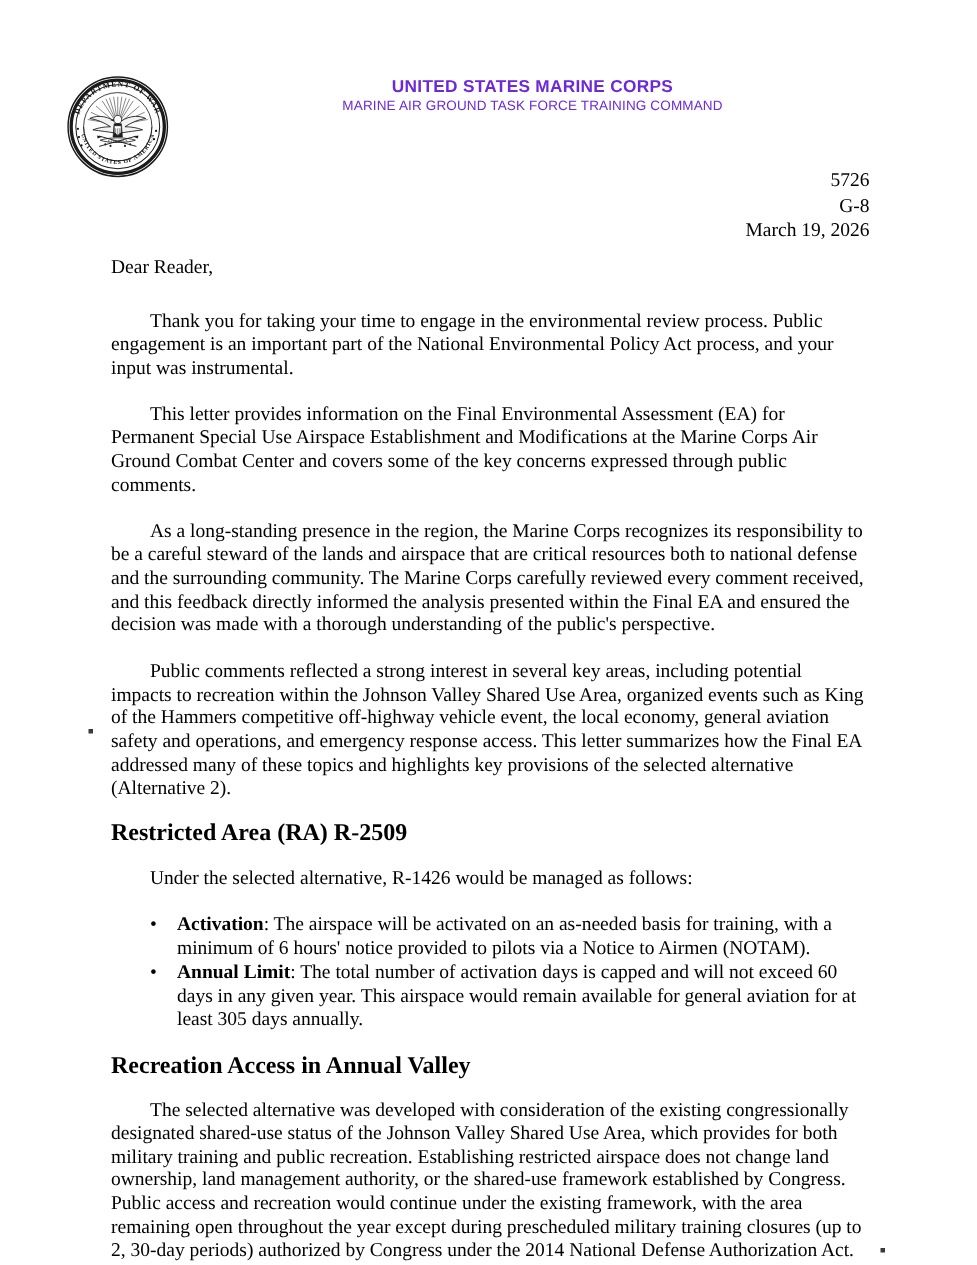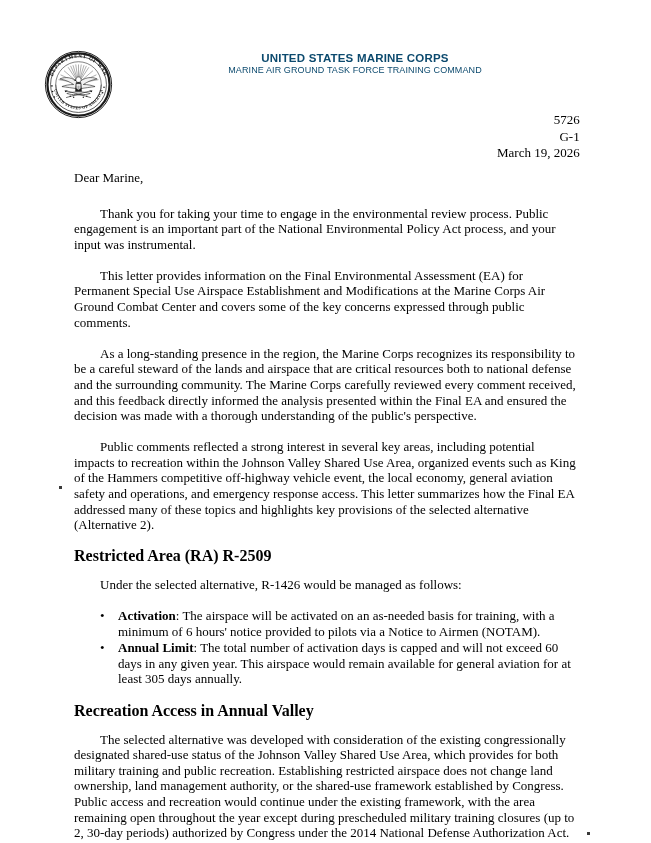--- a/index.html
+++ b/index.html
@@ -36,21 +36,21 @@
   }
   .seal svg { display: block; width: 69px; height: 69px; }
 
   .hdr-block {
     position: absolute;
     left: 160px;
     top: 5px;
     width: 390px;
     text-align: center;
     font-family: "Liberation Sans", "DejaVu Sans", sans-serif;
-    color: #0c4a6e;
+    color: #6d28d9;
   }
   .hdr-title {
     font-size: 11.5px;
     font-weight: bold;
     letter-spacing: 0.2px;
     line-height: 13px;
     white-space: nowrap;
   }
   .hdr-line {
     font-size: 9px;
@@ -220,27 +220,27 @@
     </div>
 
     <div class="hdr-block">
       <div class="hdr-title">UNITED STATES MARINE CORPS</div>
       <div class="hdr-line">MARINE AIR GROUND TASK FORCE TRAINING COMMAND</div>
     </div>
   </div>
 
   <div class="datebox">
     <div>5726</div>
-    <div>G-1</div>
+    <div>G-8</div>
     <div>March 19, 2026</div>
   </div>
 
   <div class="body-area">
 
-    <p class="salutation">Dear Marine,</p>
+    <p class="salutation">Dear Reader,</p>
 
     <p class="para">Thank you for taking your time to engage in the environmental review process.  Public engagement is an important part of the National Environmental Policy Act process, and your input was instrumental.</p>
     <p class="para">This letter provides information on the Final Environmental Assessment (EA) for Permanent Special Use Airspace Establishment and Modifications at the Marine Corps Air Ground Combat Center and covers some of the key concerns expressed through public comments.</p>
     <p class="para">As a long-standing presence in the region, the Marine Corps recognizes its responsibility to be a careful steward of the lands and airspace that are critical resources both to national defense and the surrounding community.  The Marine Corps carefully reviewed every comment received, and this feedback directly informed the analysis presented within the Final EA and ensured the decision was made with a thorough understanding of the public's perspective.</p>
     <p class="para">Public comments reflected a strong interest in several key areas, including potential impacts to recreation within the Johnson Valley Shared Use Area, organized events such as King of the Hammers competitive off-highway vehicle event, the local economy, general aviation safety and operations, and emergency response access.  This letter summarizes how the Final EA addressed many of these topics and highlights key provisions of the selected alternative (Alternative 2).</p>
 
     <h2 class="section">Restricted Area (RA) R-2509</h2>
     <p class="para">Under the selected alternative, R-1426 would be managed as follows:</p>
 
     <ul class="bullets">

